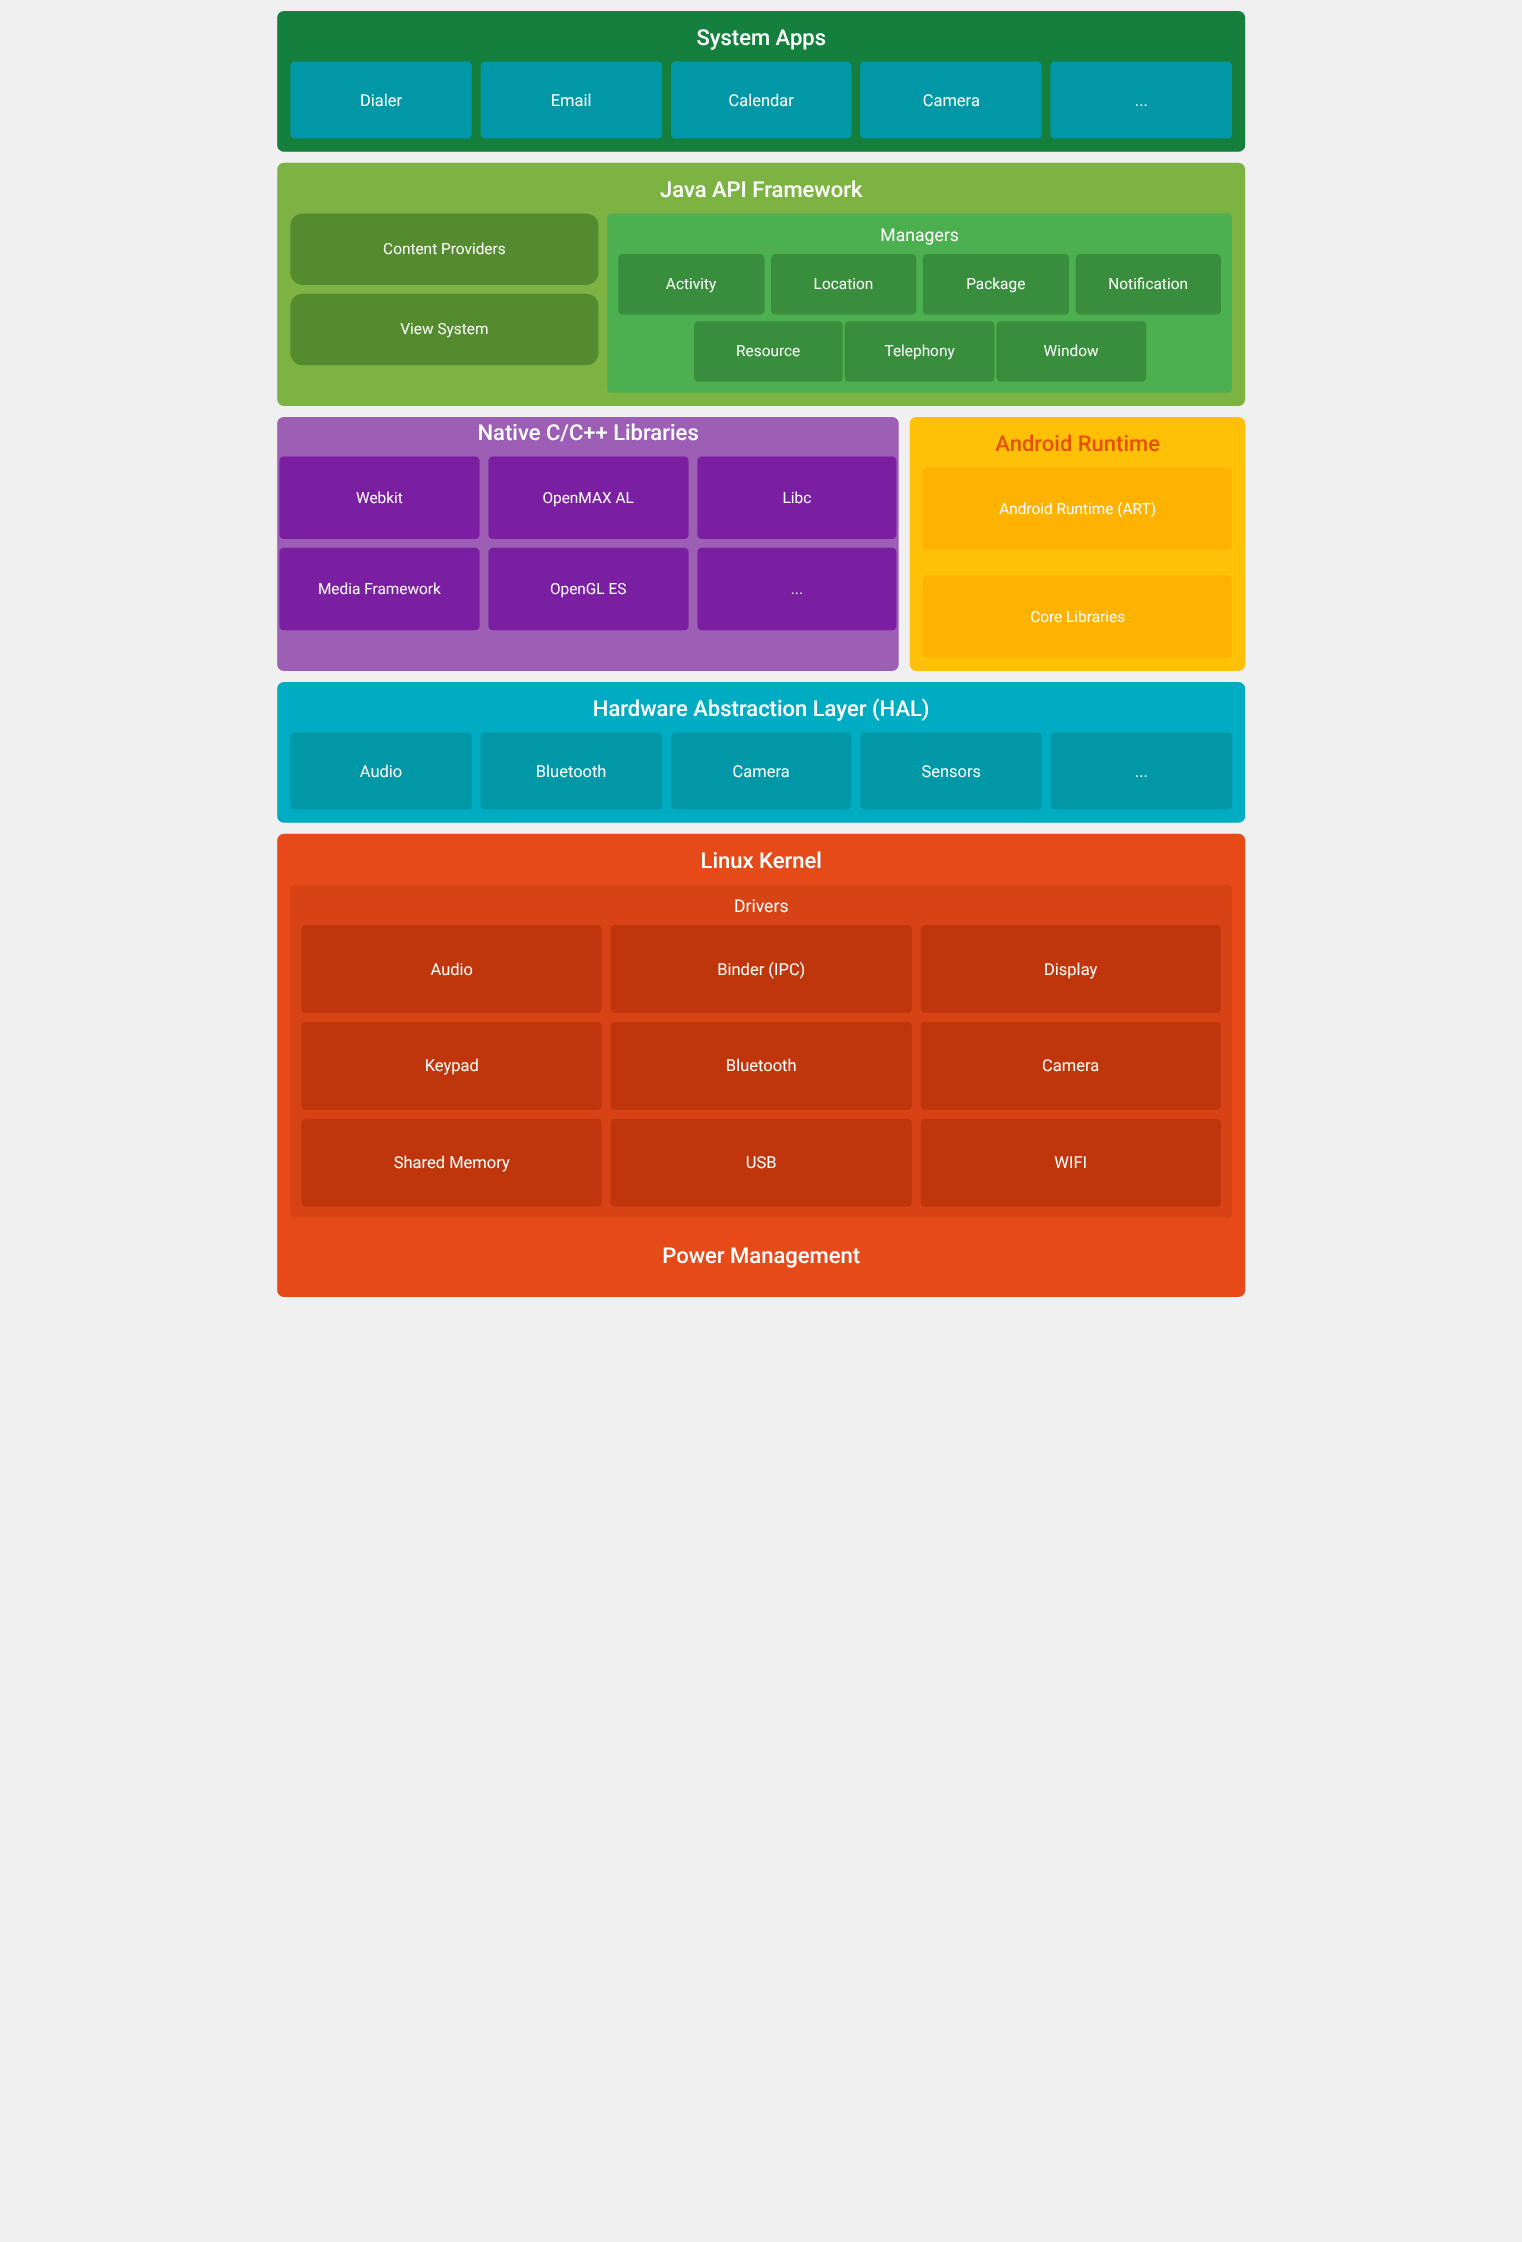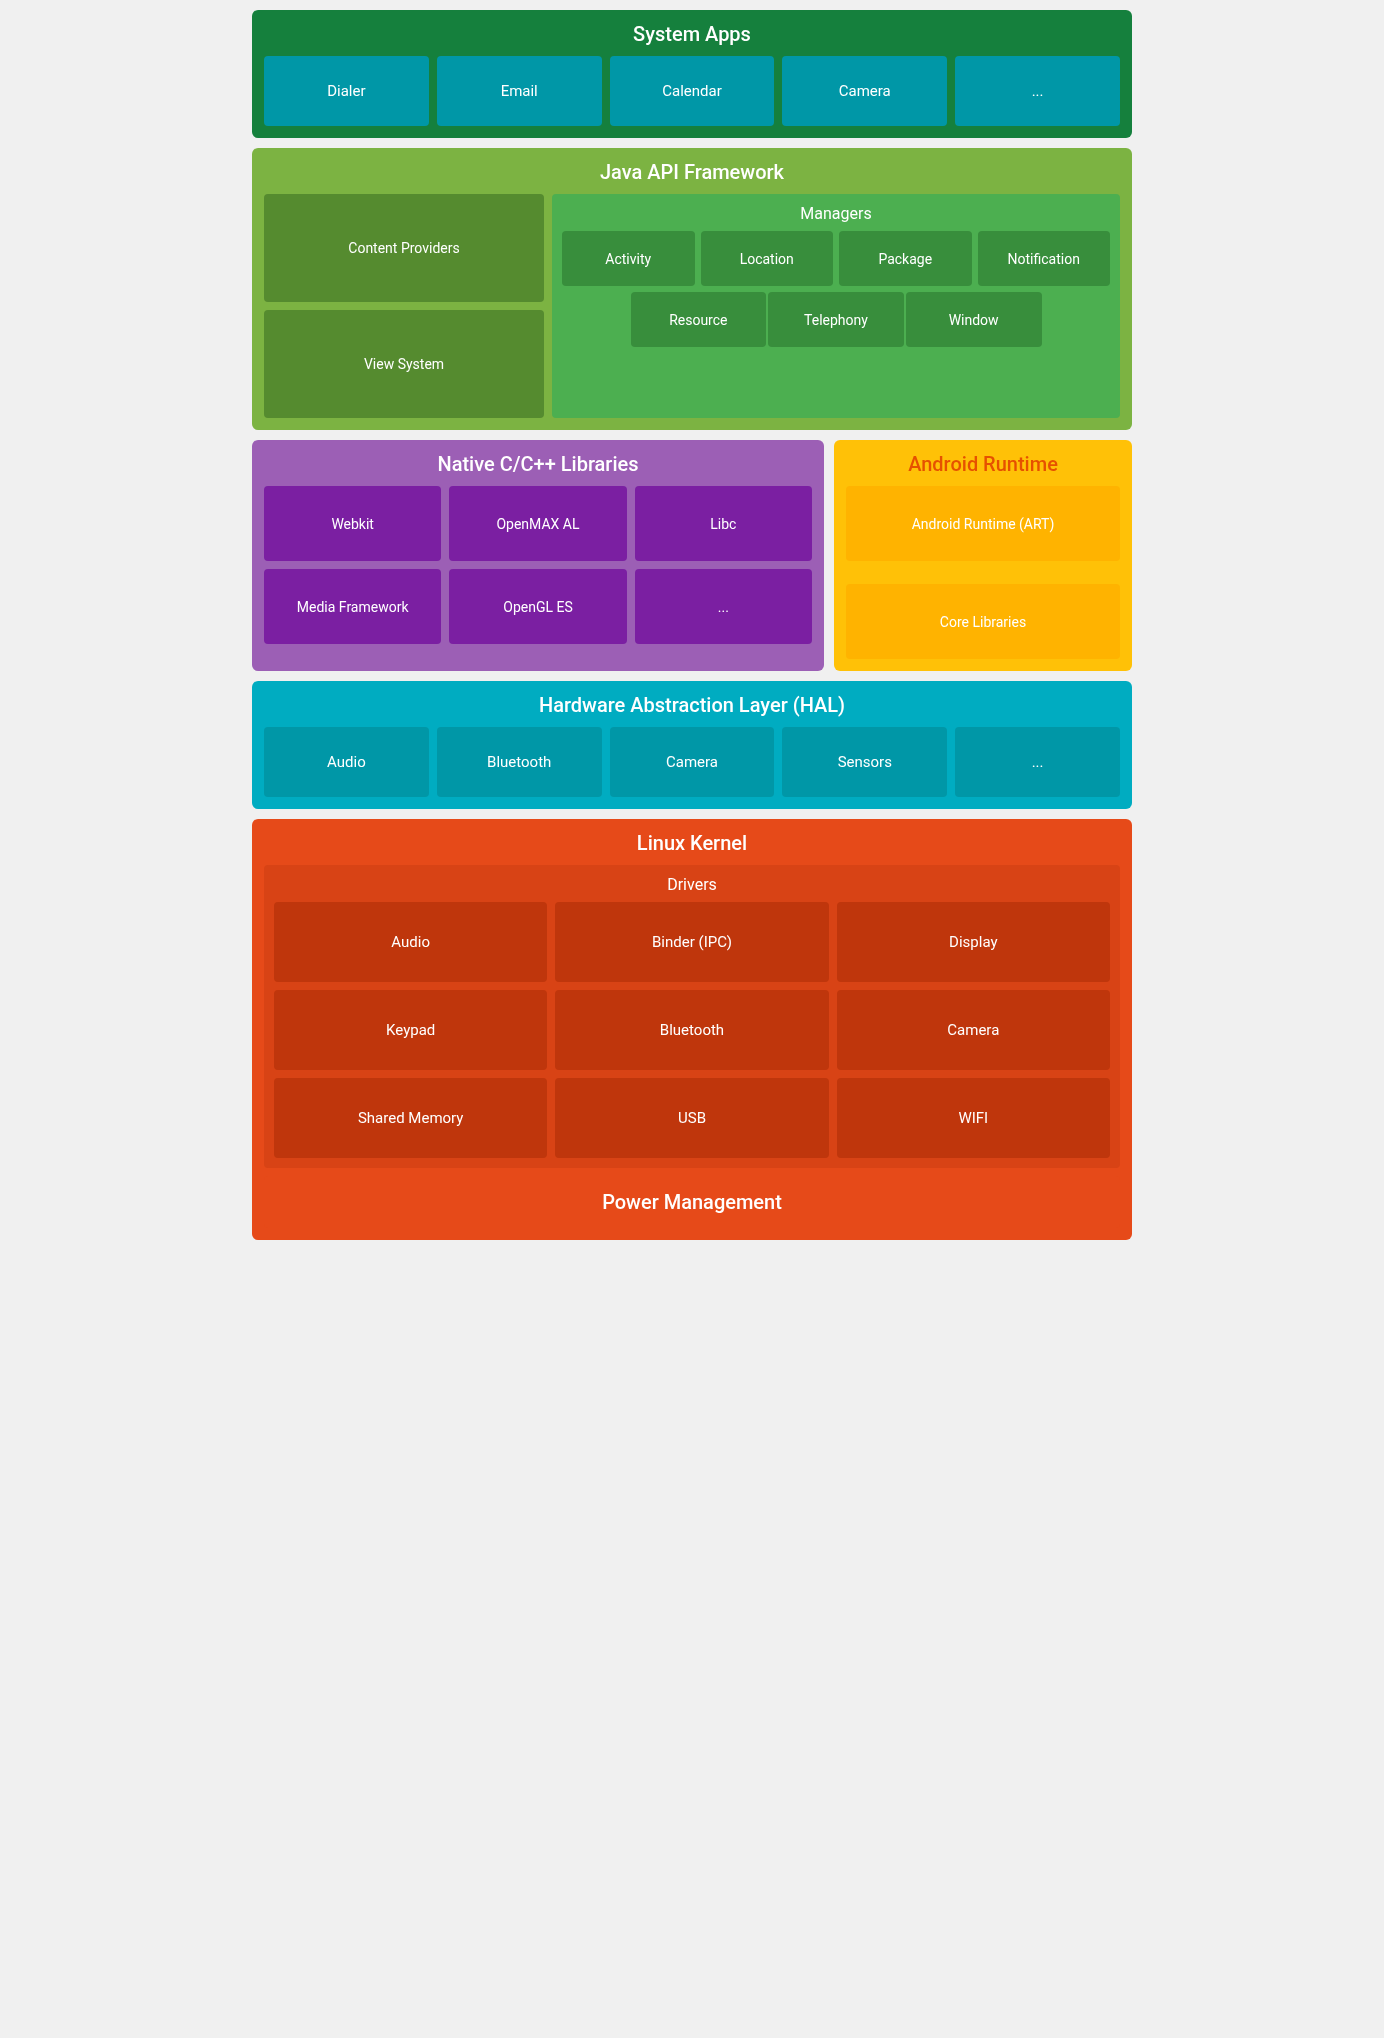--- a/index.html
+++ b/index.html
@@ -60,21 +60,22 @@
     }
     .java-api .left-col {
       display: flex;
       flex-direction: column;
       gap: 8px;
       width: 280px;
       flex-shrink: 0;
     }
     .java-api .left-col .tile {
       background: #558B2F;
-      height: 108px;
+      height: 65px;
+      border-radius: 11px;
     }
     .java-api .managers-box {
       background: #4CAF50;
       border-radius: 4px;
       padding: 10px;
       flex: 1;
     }
     .java-api .managers-title {
       text-align: center;
       color: white;
@@ -103,21 +104,21 @@
     
     .middle-row {
       display: flex;
       gap: 10px;
       margin-bottom: 10px;
     }
 
     .native-libs {
       background: #9C5FB5;
       border-radius: 6px;
-      padding: 12px;
+      padding: 2px;
       flex: 2;
     }
     .native-libs .layer-title {
       color: white;
     }
     .native-libs .tiles-grid {
       display: grid;
       grid-template-columns: repeat(3, 1fr);
       gap: 8px;
     }

